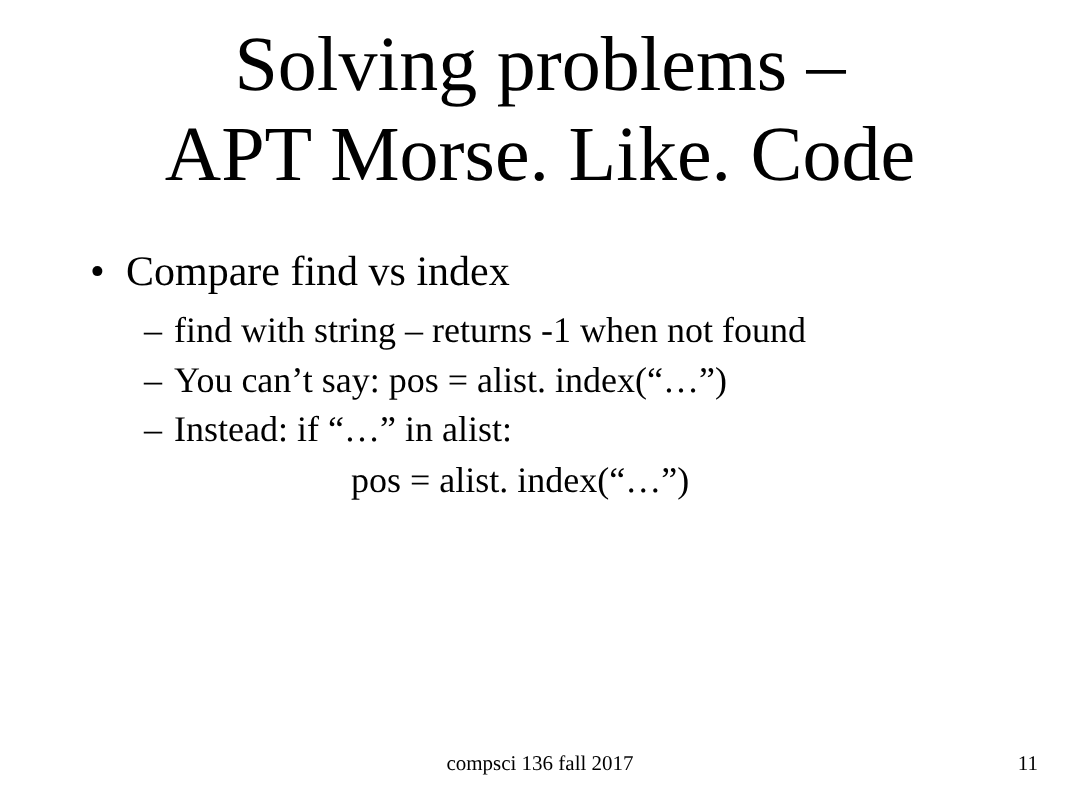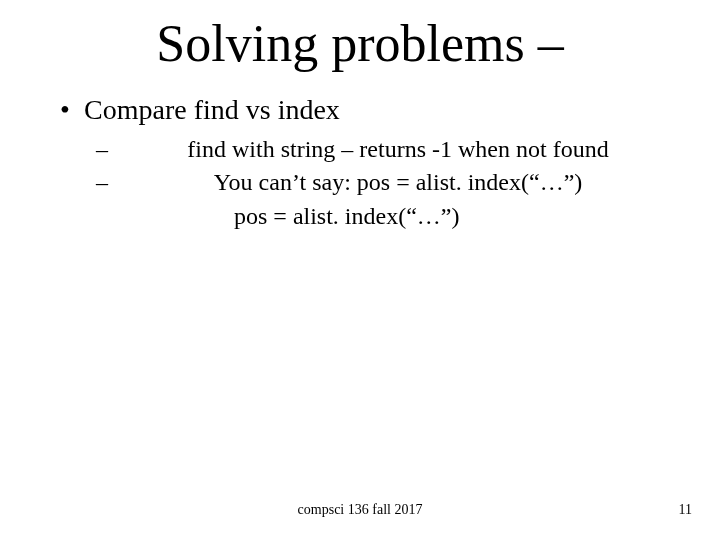--- a/index.html
+++ b/index.html
@@ -27,36 +27,36 @@
   }
   .body {
     padding: 18px 40px 0 60px;
     font-size: 28px;
     line-height: 1.3;
   }
   .bullet-l1 {
     position: relative;
     padding-left: 24px;
     margin-bottom: 6px;
+    margin-top: 12px;
   }
   .bullet-l1::before {
     content: "•";
     position: absolute;
     left: 0;
     top: 0;
   }
   .sub-group {
     padding-left: 36px;
     font-size: 24px;
   }
   .bullet-l2 {
     position: relative;
     padding-left: 20px;
     margin-bottom: 2px;
-    text-align: center;
   }
   .bullet-l2::before {
     content: "–";
     position: absolute;
     left: 0;
     top: 0;
   }
   .continuation {
     padding-left: 138px;
     font-size: 24px;
@@ -76,33 +76,37 @@
     font-size: 14px;
   }
 </style>
 </head>
 <body>
 
 <div class="slide">
 
   <div class="title">
     <div>Solving problems –</div>
+    <div>APT Morse. Like. Code</div>
   </div>
 
   <div class="body">
     <div class="bullet-l1">
       <span>Compare find vs index</span>
     </div>
     <div class="sub-group">
       <div class="bullet-l2">
         <span>find with string – returns -1 when not found</span>
       </div>
       <div class="bullet-l2">
         <span>You can’t say: pos = alist. index(“…”)</span>
       </div>
+      <div class="bullet-l2">
+        <span>Instead: if “…” in alist:</span>
+      </div>
       <div class="continuation">pos = alist. index(“…”)</div>
     </div>
   </div>
 
   <div class="footer-center">compsci 136 fall 2017</div>
   <div class="footer-right">11</div>
 
 </div>
 
 </body></html>

